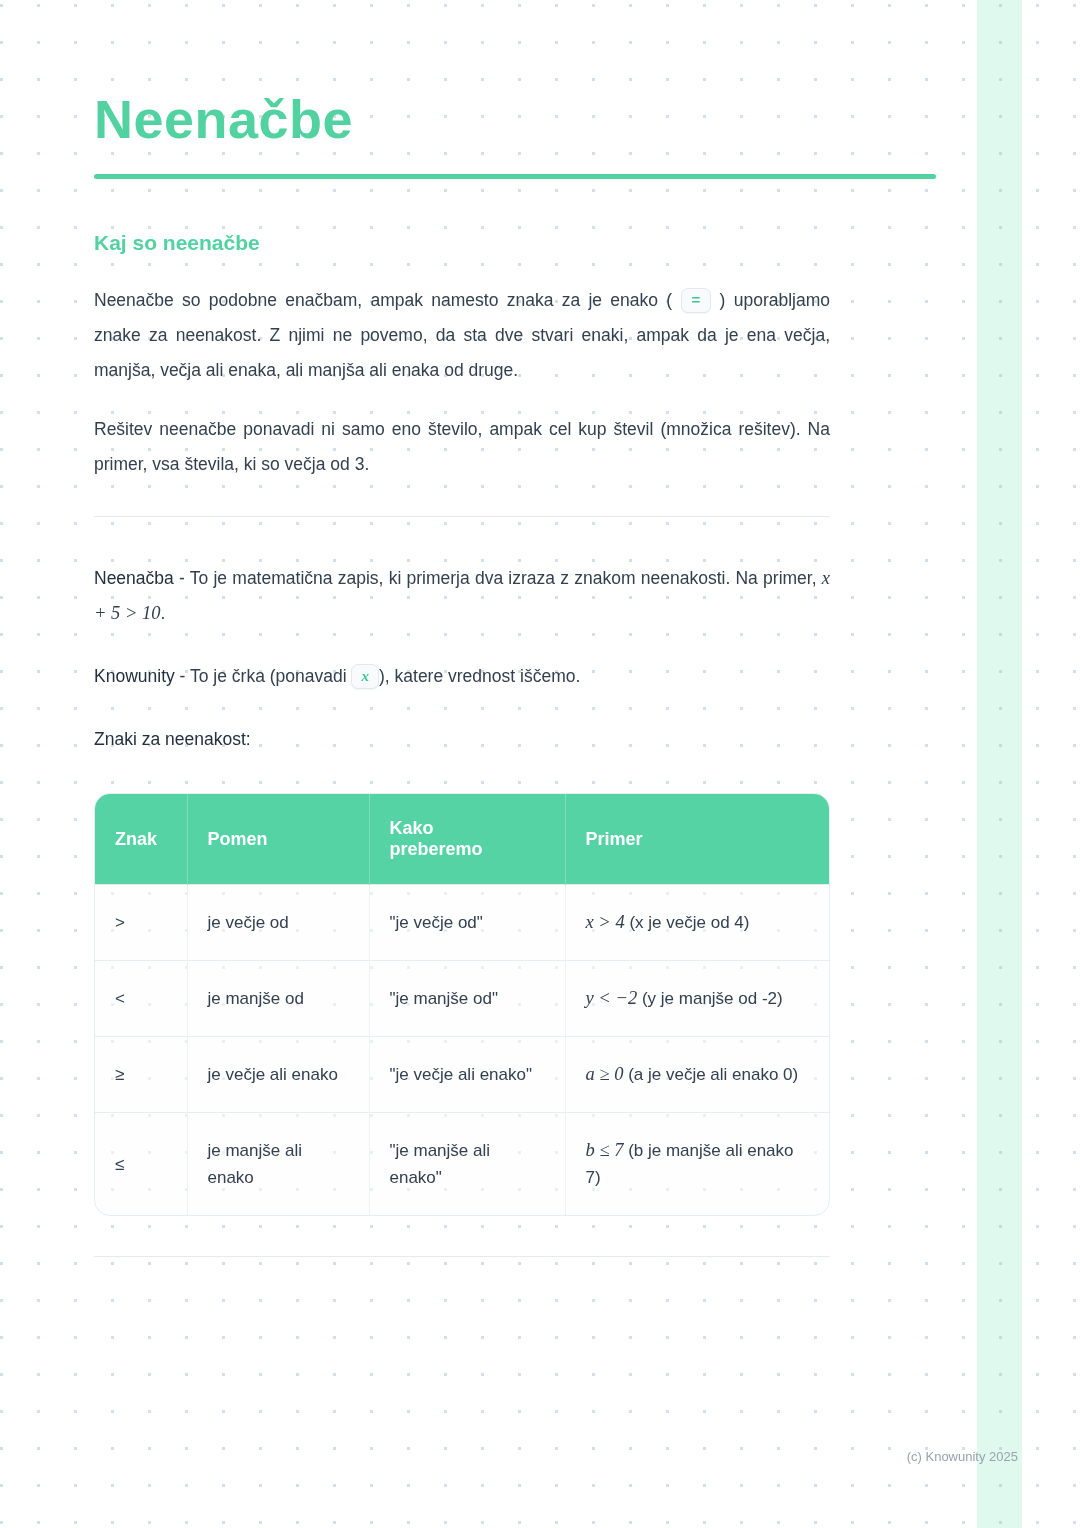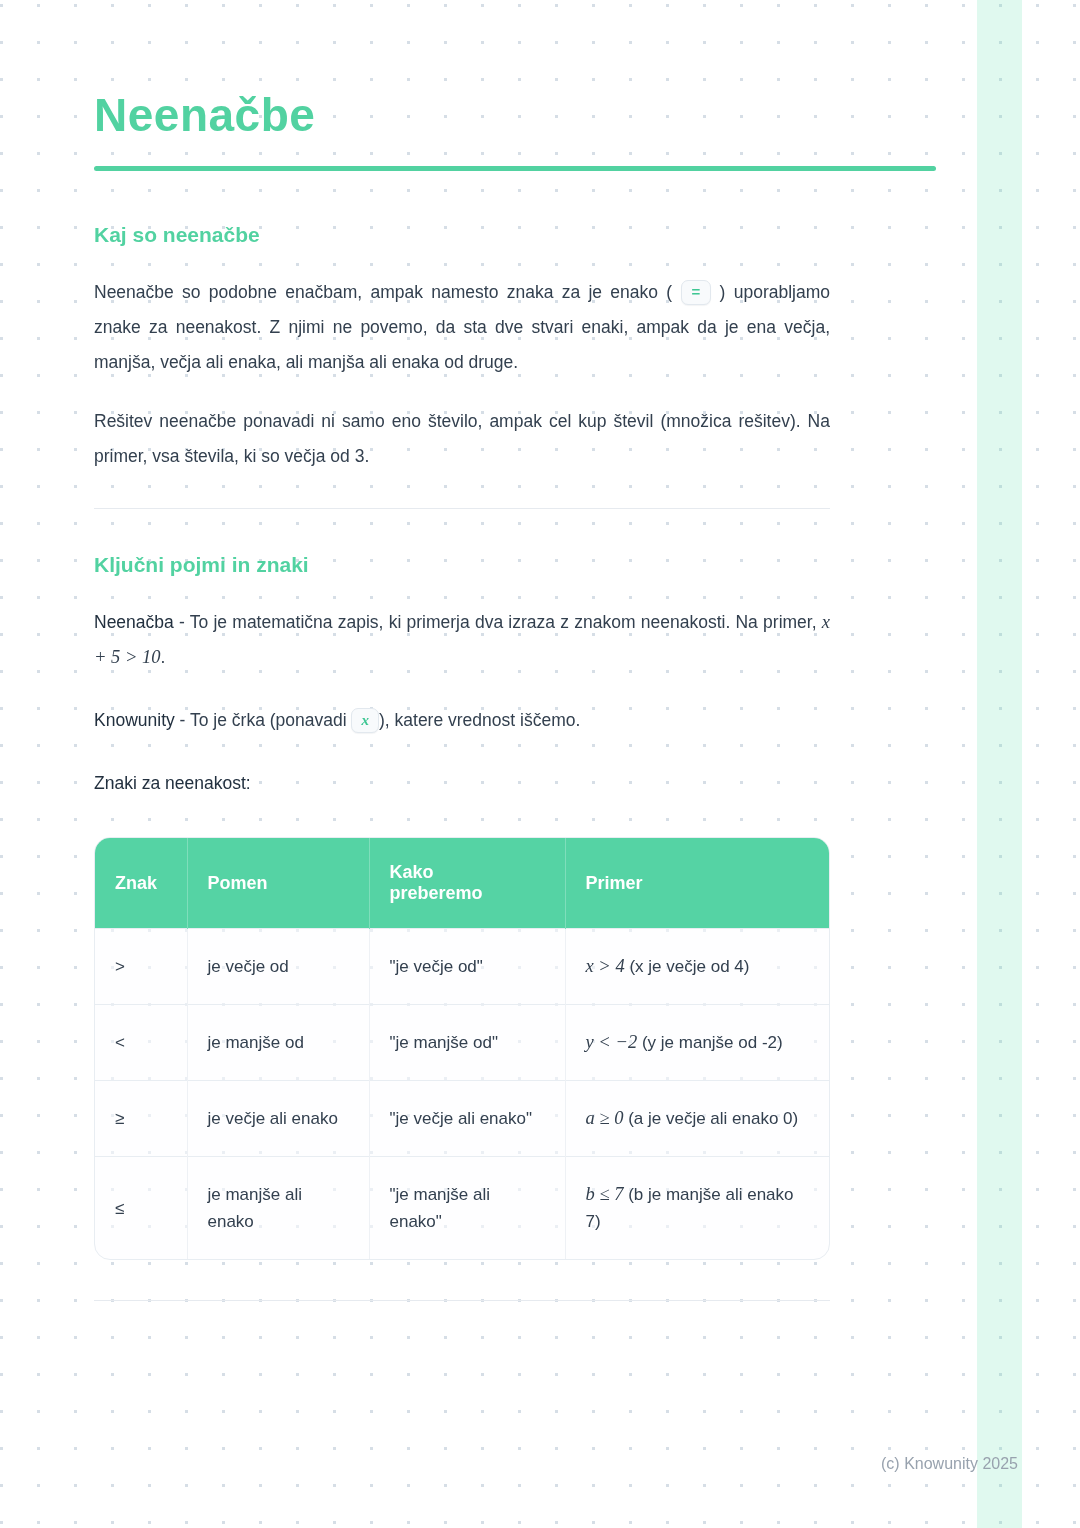--- a/index.html
+++ b/index.html
@@ -25,21 +25,21 @@
   }
 
   .content {
     position: relative;
     margin-left: 94px;
     padding-top: 88px;
     width: 736px;
   }
 
   .page-title {
-    font-size: 46px;
+    font-size: 54px;
     font-weight: 800;
     letter-spacing: 0.5px;
     color: #52d2a1;
     margin: 0 0 24px 0;
   }
 
   .title-rule {
     width: 842px;
     height: 5px;
     background: #52d2a1;
@@ -136,22 +136,22 @@
   }
   .sign-table td:last-child { border-right: none; }
 
   .col-znak { width: 92px; }
   .col-pomen { width: 182px; }
   .col-kako { width: 196px; }
 
   .footer-note {
     position: absolute;
     right: 62px;
-    bottom: 55px;
-    font-size: 16px;
+    bottom: 64px;
+    font-size: 13px;
     color: #98a2ae;
   }
 </style>
 </head>
 <body>
 
 <div class="page">
   <div class="accent-stripe"></div>
 
   <div class="content">
@@ -167,21 +167,20 @@
         <span class="inline-badge">=</span>
         <span>) uporabljamo znake za neenakost. Z njimi ne povemo, da sta dve stvari enaki, ampak da je ena večja, manjša, večja ali enaka, ali manjša ali enaka od druge.</span>
       </p>
 
       <p class="body-text">Rešitev neenačbe ponavadi ni samo eno število, ampak cel kup števil (množica rešitev). Na primer, vsa števila, ki so večja od 3.</p>
     </div>
 
     <hr class="section-divider">
 
     <div>
-      <h2 class="section-heading">Ključni pojmi in znaki</h2>
 
       <p class="body-text term-par">
         <span class="term-label">Neenačba</span><span> -  To je matematična zapis, ki primerja dva izraza z znakom neenakosti. Na primer, </span><span class="math">x + 5 &gt; 10</span><span>.</span>
       </p>
 
       <p class="body-text term-par">
         <span class="term-label">Knowunity</span><span> - To je črka (ponavadi</span>
         <span class="inline-badge math-x">x</span><span>), katere vrednost iščemo.</span>
       </p>
 

